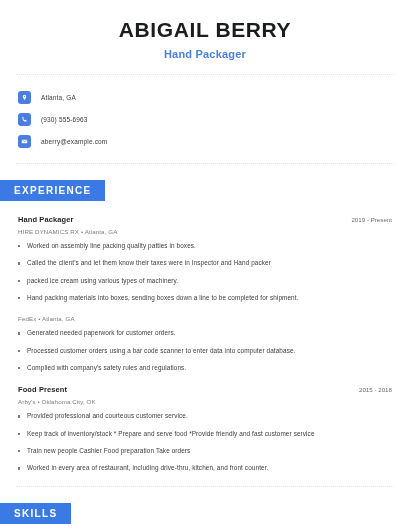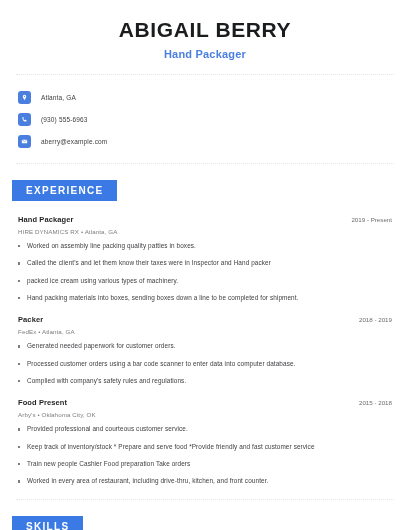--- a/index.html
+++ b/index.html
@@ -85,21 +85,21 @@
     display: inline-block;
     background: #3b7ae4;
     color: #ffffff;
     font-size: 10px;
     font-weight: bold;
     letter-spacing: 1.3px;
     padding: 5px 14px 5px 14px;
     margin-left: 0;
   }
   .badge-wrap {
-    padding-left: 12px;
+    padding-left: 0;
   }
 
   
   .exp-list {
     padding: 0 18px 0 18px;
     margin-top: 14px;
   }
   .job {
     margin-bottom: 13px;
   }
@@ -210,24 +210,20 @@
         <div class="job-company">HIRE DYNAMICS RX  •  Atlanta, GA</div>
         <ul class="bullets">
           <li>Worked on assembly line packing quality patties in boxes.</li>
           <li>Called the client's and let them know their taxes were in Inspector and Hand packer</li>
           <li>packed ice cream using various types of machinery.</li>
           <li>Hand packing materials into boxes, sending boxes down a line to be completed for shipment.</li>
         </ul>
       </div>
 
       <div class="job">
-        <div class="job-head">
-          <span class="job-role">Packer</span>
-          <span class="job-dates">2018 - 2019</span>
-        </div>
         <div class="job-company">FedEx  •  Atlanta, GA</div>
         <ul class="bullets">
           <li>Generated needed paperwork for customer orders.</li>
           <li>Processed customer orders using a bar code scanner to enter data into computer database.</li>
           <li>Complied with company's safety rules and regulations.</li>
         </ul>
       </div>
 
       <div class="job">
         <div class="job-head">

